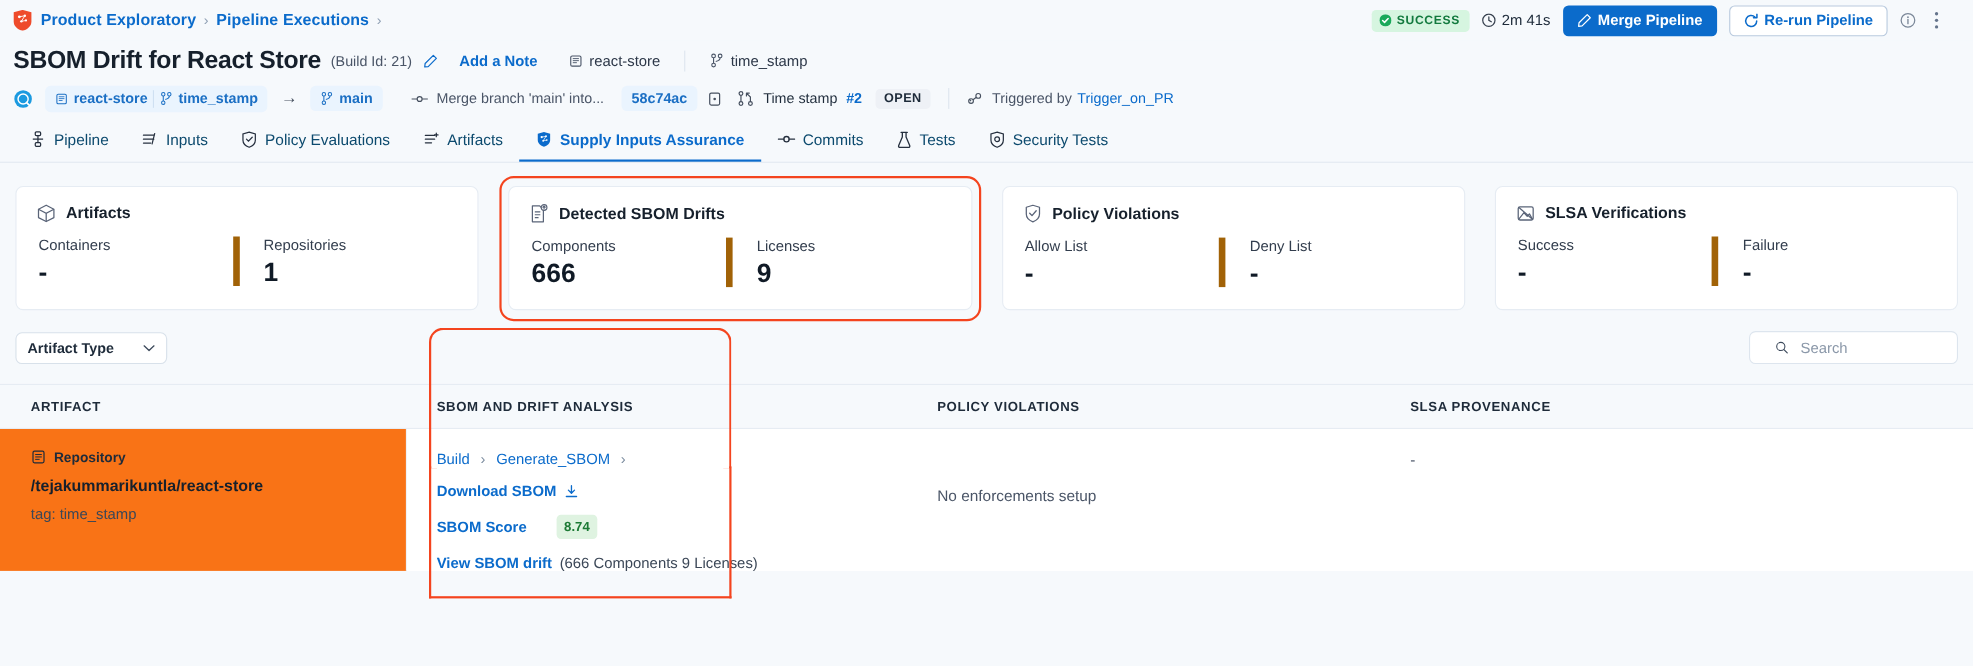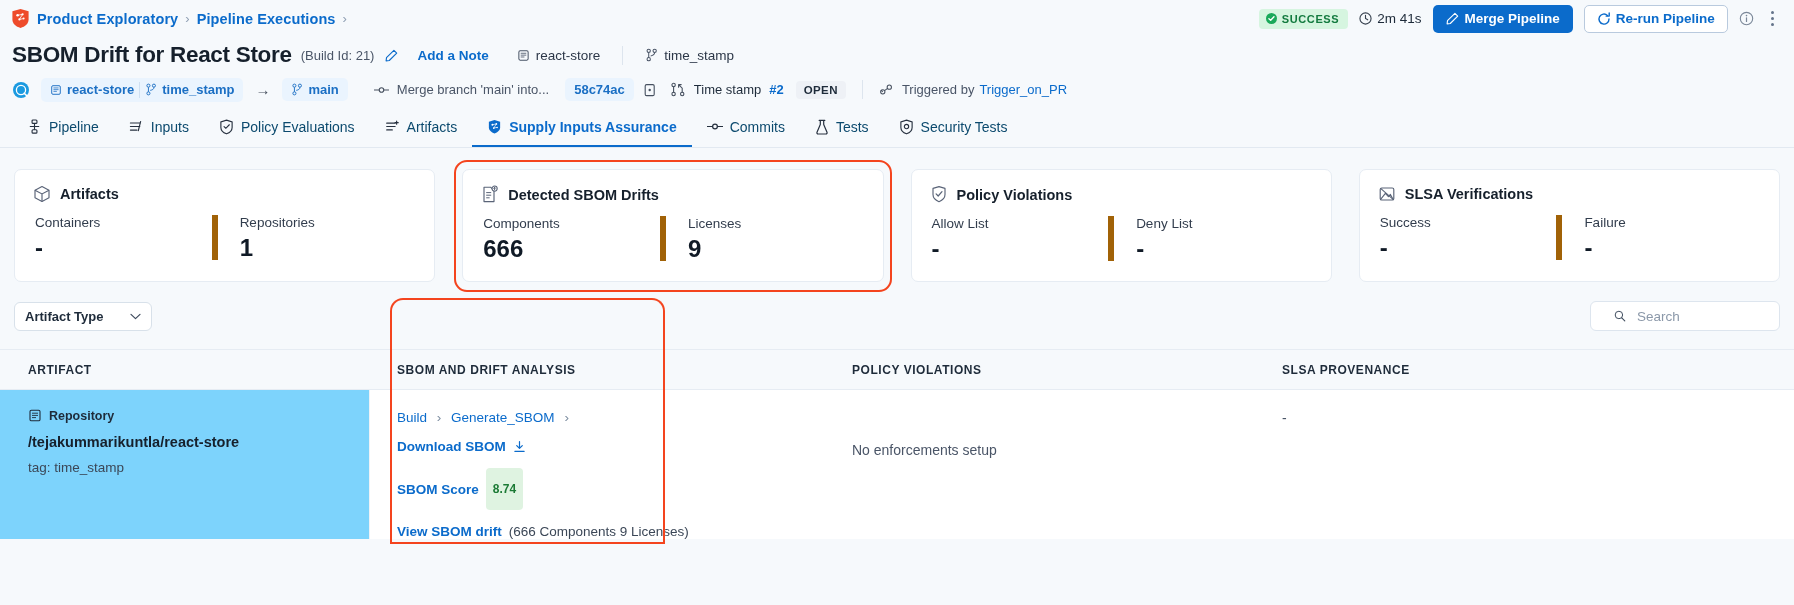--- a/index.html
+++ b/index.html
@@ -10,21 +10,21 @@
     font-family:"Liberation Sans", sans-serif;
     color:#18222e;
     overflow:hidden;
     -webkit-font-smoothing:antialiased;
   }
   a { text-decoration:none; }
 
   
   .topbar{
     height:37px; display:flex; align-items:center;
-    padding:0 14px 0 12px; background:#f6f9fc;
+    padding:0 26px 0 12px; background:#f6f9fc;
   }
   .brand-logo{ width:17px;height:19px;flex:0 0 auto;margin-right:8px; }
   .crumb{ color:#0b6bcb; font-size:14.5px; font-weight:700; letter-spacing:.1px;}
   .crumb-sep{ color:#90a0b4; font-size:13px; margin:0 7px; font-weight:400;}
   .topbar-right{ margin-left:auto; display:flex; align-items:center; gap:11px;}
   .badge-success{
     display:flex;align-items:center;gap:5px;
     background:#d6f5e0;color:#137a3f;border-radius:4px;
     font-size:11px;font-weight:700;letter-spacing:.6px;
     padding:4px 9px 4px 7px;
@@ -121,31 +121,31 @@
     display:flex; background:#f6f9fc; border-bottom:1px solid #e6ecf3;
     height:40px; align-items:center;
   }
   .th{ font-size:12px;font-weight:700;letter-spacing:.55px;color:#1e2b3a; }
   .trow{ display:flex; min-height:112px; background:#fff; }
   .col-a{ width:370px; flex:0 0 370px; padding-left:28px; }
   .col-b{ width:455px; flex:0 0 455px; padding-left:27px; }
   .col-c{ width:430px; flex:0 0 430px; padding-left:27px; }
   .col-d{ flex:1 1 auto; padding-left:27px; }
   .cell-art{
-    background:#7dd3fc; margin:0; padding:18px 0 18px 28px; height:100%;
+    background:#f97316; margin:0; padding:18px 0 18px 28px; height:100%;
     border-right:1px solid #eef2f7;
   }
   .repo-tag{ display:flex;align-items:center;gap:7px;font-size:12.5px;font-weight:700;color:#1e2b3a;}
   .repo-path{ font-size:14.5px;font-weight:700;color:#16202c;margin-top:11px;}
   .repo-sub{ font-size:13.5px;color:#3b4757;margin-top:10px;}
   .cell{ padding-top:20px; }
   .bc{ font-size:13.5px;color:#0b6bcb; }
   .bc .sep{ color:#7d8da0; margin:0 6px; }
   .lnk{ display:flex;align-items:center;gap:7px;font-size:13.5px;color:#0b6bcb;font-weight:700;margin-top:14px;}
-  .score-chip{ background:#dff3e1;color:#1c7a35;border-radius:4px;font-size:12px;font-weight:700;padding:14px 7px;}
+  .score-chip{ background:#dff3e1;color:#1c7a35;border-radius:4px;font-size:12px;font-weight:700;padding:4px 7px;margin-left:20px;}
   .muted{ font-size:13.5px;color:#3b4757;font-weight:400;}
   .no-enf{ font-size:14px;color:#4a5567; padding-top:52px;}
   .dash{ font-size:14px;color:#4a5567; padding-top:20px;}
   .hl-ring2{
     position:absolute; border:2.5px solid #f4441e; border-radius:13px; pointer-events:none;
   }
   .rel{ position:relative; }
 </style>
 </head>
 <body>

